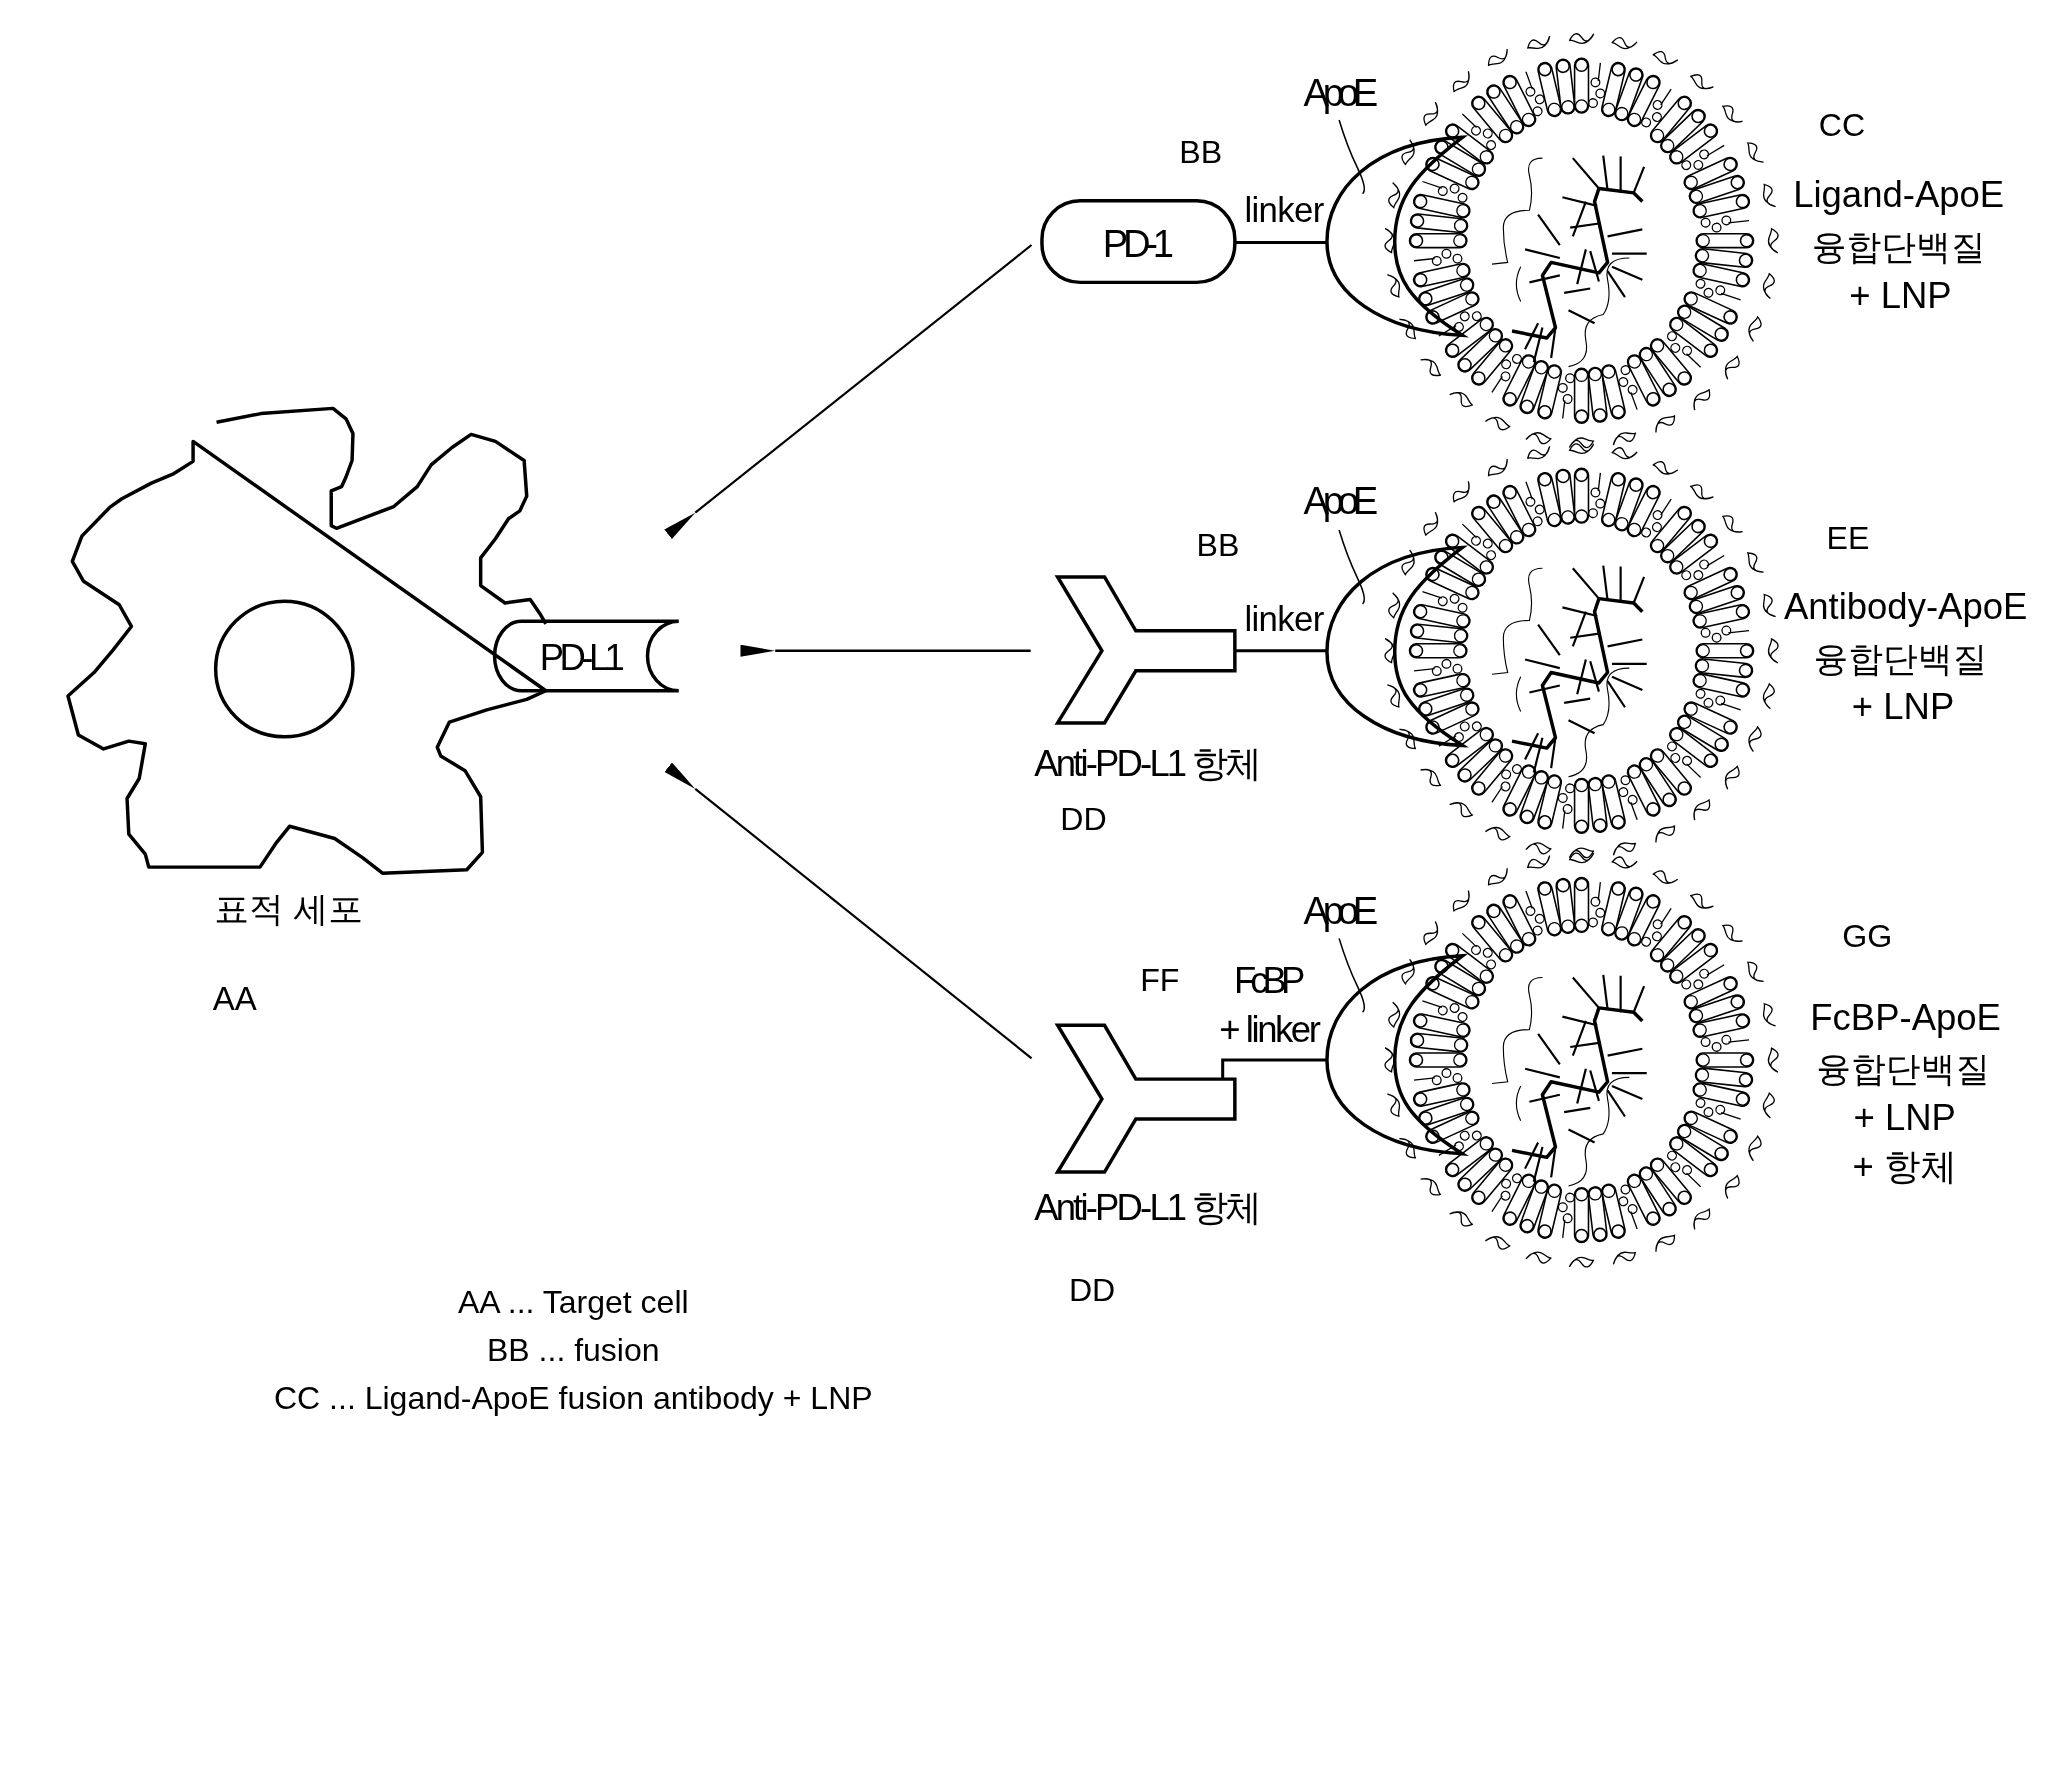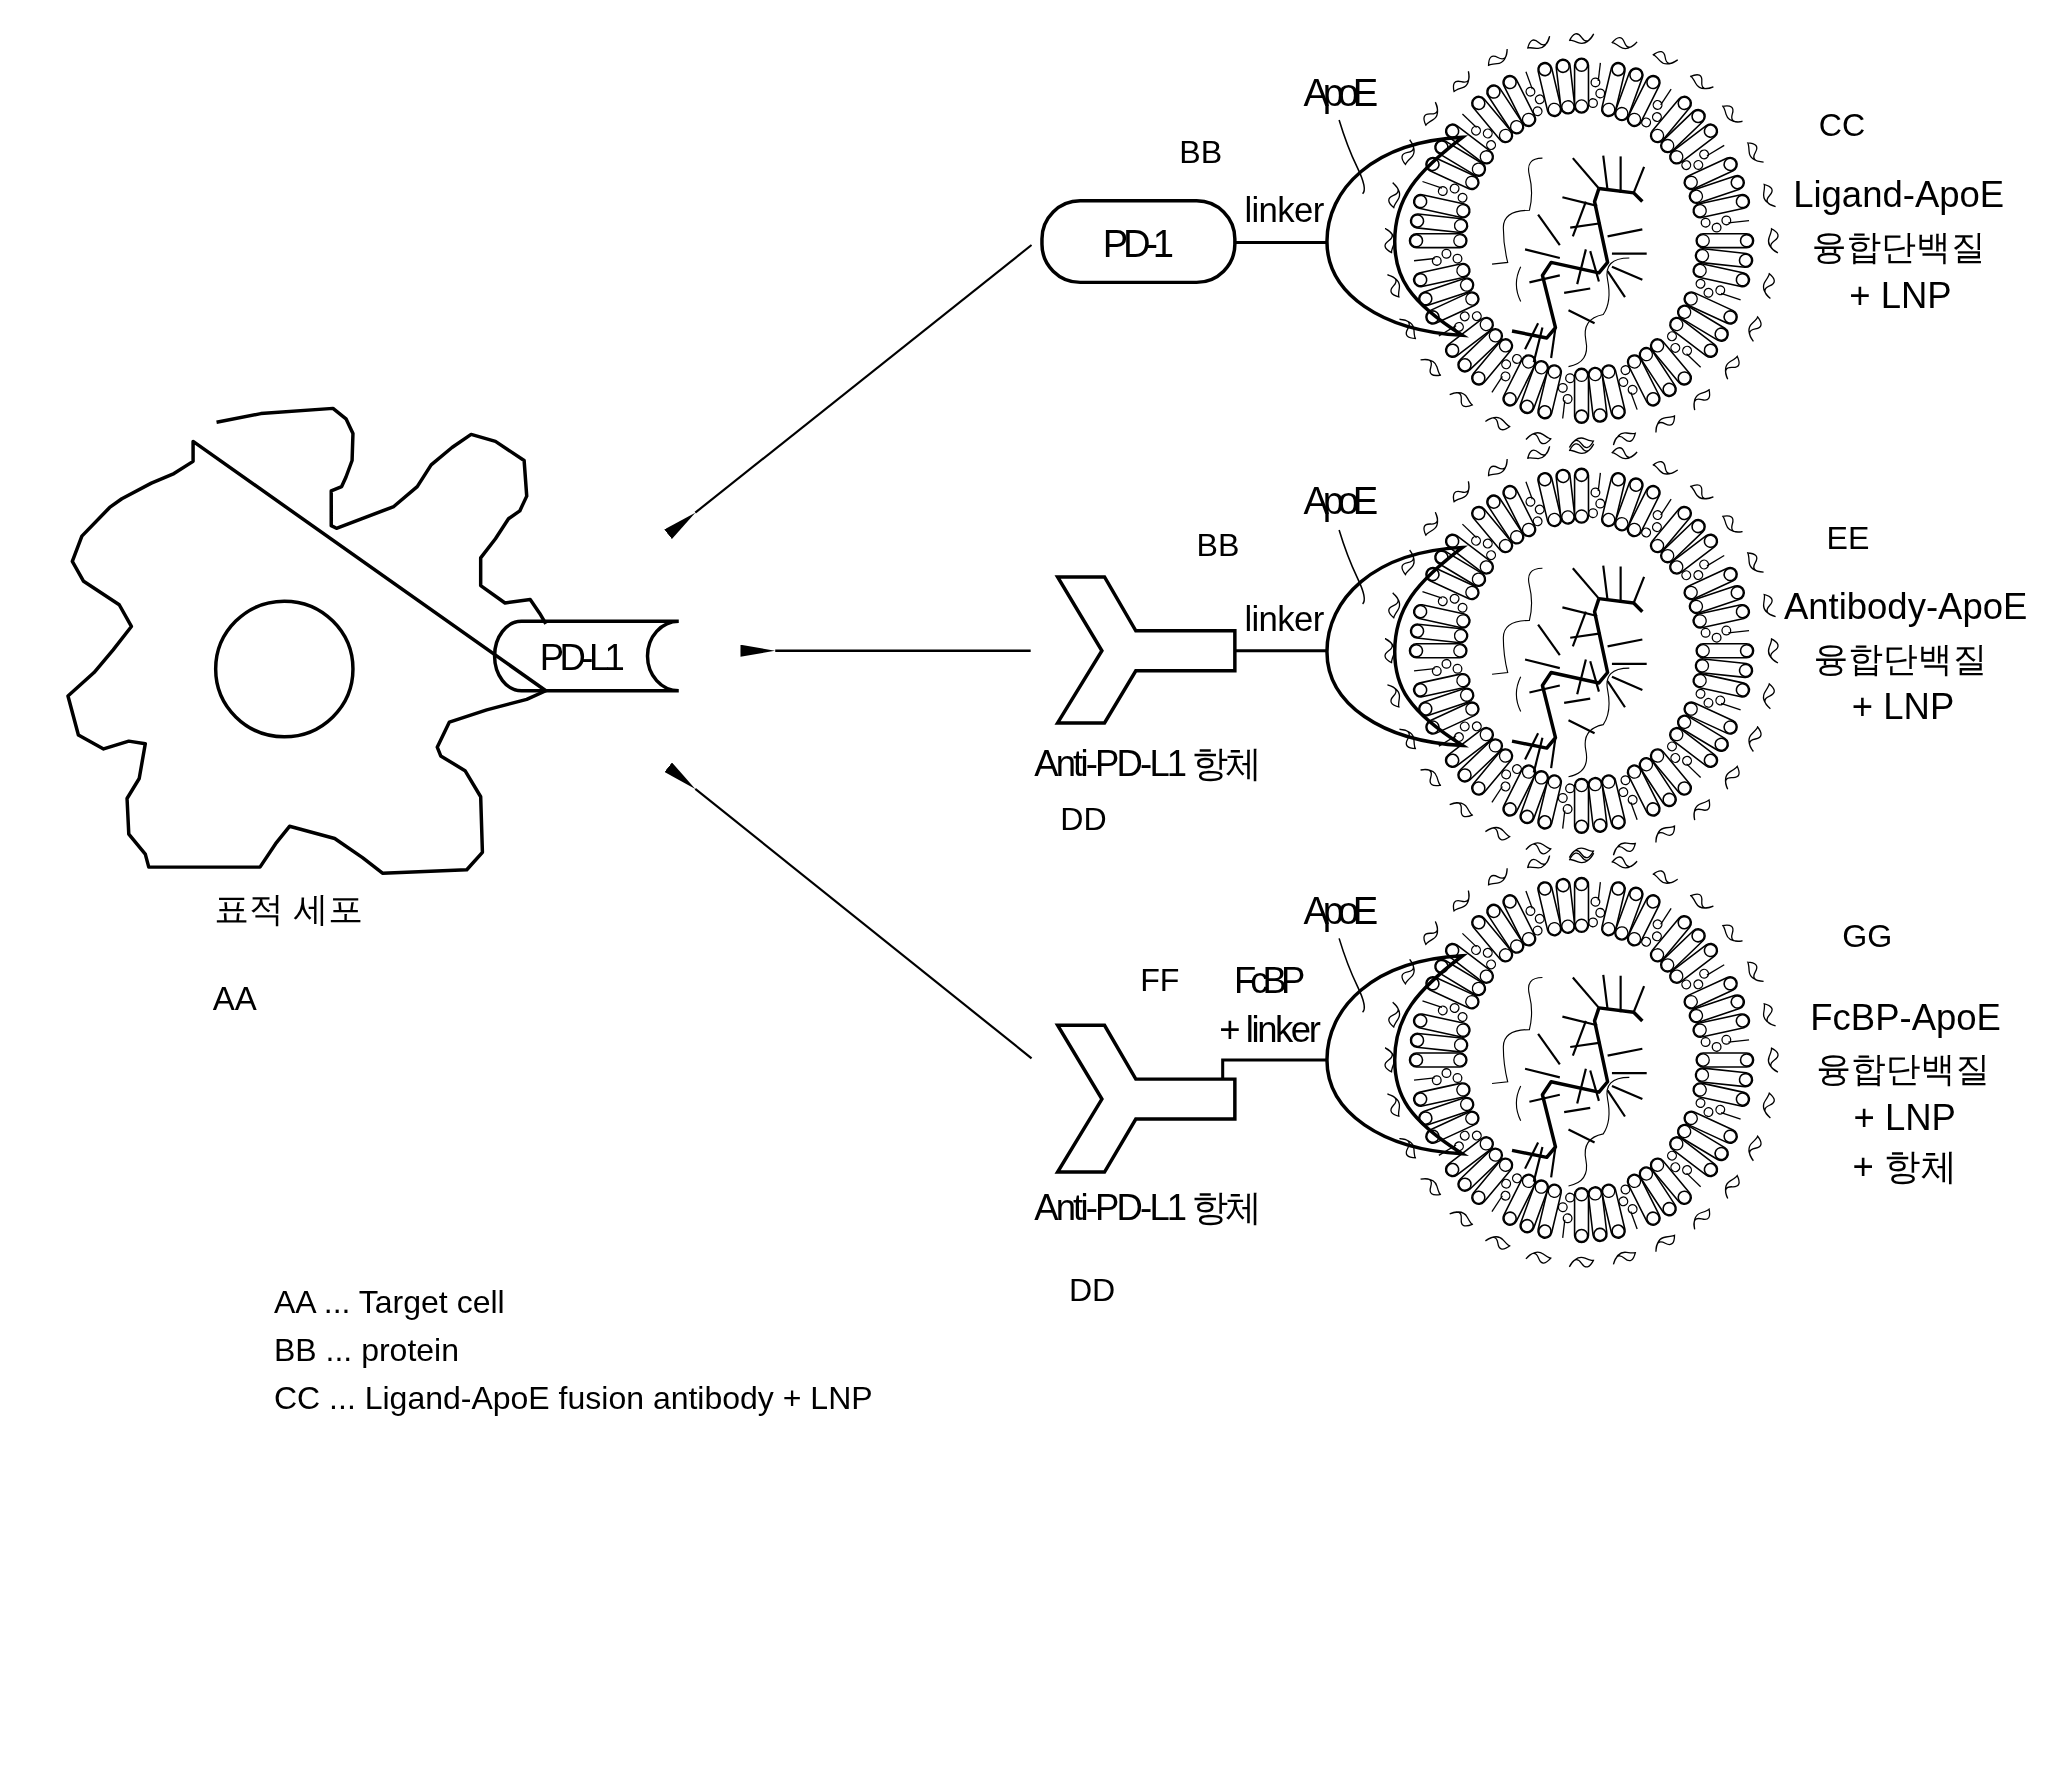--- a/index.html
+++ b/index.html
@@ -4,21 +4,21 @@
 <style>
   html, body { margin: 0; padding: 0; background: #ffffff; }
   body { width: 2057px; height: 1789px; overflow: hidden; position: relative; }
   #diagram { position: absolute; left: 0; top: 0; width: 2057px; height: 1789px; }
   .lbl { font-family: "Liberation Sans", "DejaVu Sans", sans-serif; fill: #000; }
   .narrow { font-family: "Liberation Sans", "DejaVu Sans", sans-serif; font-stretch: condensed; }
   .ink { stroke: #000; fill: none; }
   .legend {
     position: absolute; left: 274px; top: 1278px;
     font-family: "Liberation Sans", "DejaVu Sans", sans-serif;
-    font-size: 32px; line-height: 48px; color: #000;
+    font-size: 32px; line-height: 48px; color: #000; text-align: center;
   }
   .legend-row { white-space: nowrap; }
 </style>
 </head>
 <body>
 
 <svg id="diagram" xmlns="http://www.w3.org/2000/svg" viewBox="0 0 2367 2059">
   <defs>
     <marker id="arrowhead" viewBox="0 0 40 14" refX="0" refY="7" markerWidth="40" markerHeight="14" markerUnits="userSpaceOnUse" orient="auto-start-reverse">
       <path d="M0,7 L40,0 L40,14 Z" fill="#000"></path>
@@ -1163,16 +1163,16 @@
       <text class="lbl" x="2120" y="1090" font-size="37">GG</text>
       <text class="lbl narrow" x="2193" y="1185" font-size="42" text-anchor="middle">FcBP-ApoE</text>
       <text class="lbl" x="2190" y="1244" font-size="40" text-anchor="middle">융합단백질</text>
       <text class="lbl narrow" x="2192" y="1300" font-size="42" text-anchor="middle">+ LNP</text>
       <text class="lbl narrow" x="2192" y="1357" font-size="42" text-anchor="middle">+ 항체</text>
     </g>
 </svg>
 
 <div class="legend">
   <div class="legend-row">AA ... Target cell</div>
-  <div class="legend-row">BB ... protein</div>
+  <div class="legend-row">BB ... fusion</div>
   <div class="legend-row">CC ... Ligand-ApoE fusion antibody + LNP</div>
 </div>
 
 
 </body></html>

